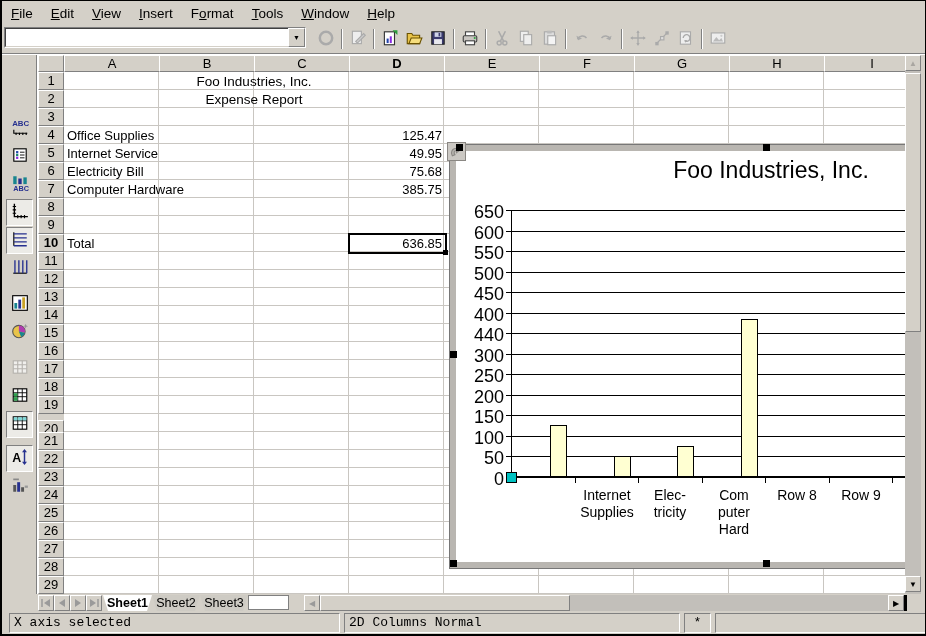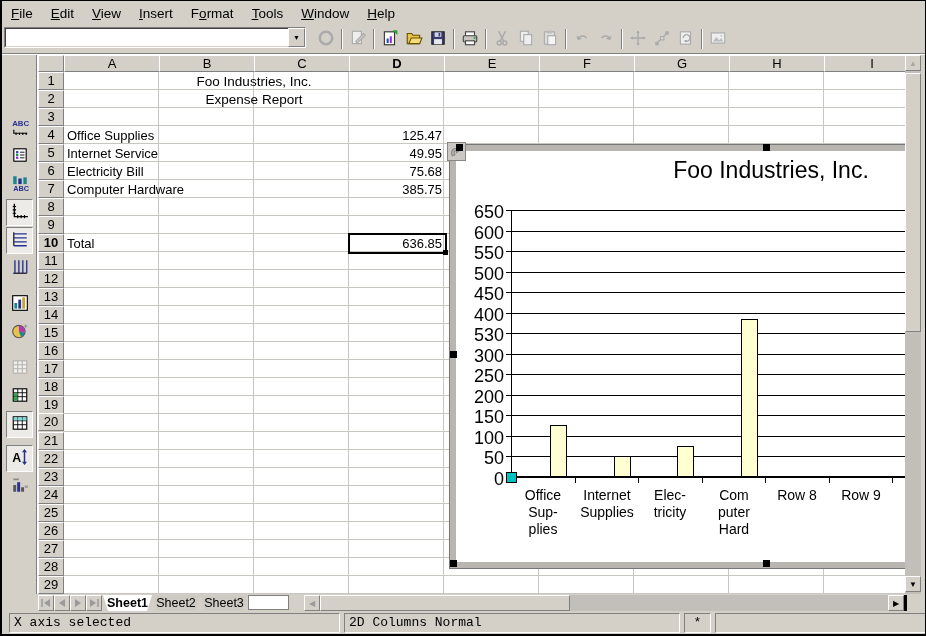--- a/index.html
+++ b/index.html
@@ -381,21 +381,21 @@
       <div class="rowhead active" style="top: 162px;">10</div>
       <div class="rowhead" style="top: 180px;">11</div>
       <div class="rowhead" style="top: 198px;">12</div>
       <div class="rowhead" style="top: 216px;">13</div>
       <div class="rowhead" style="top: 234px;">14</div>
       <div class="rowhead" style="top: 252px;">15</div>
       <div class="rowhead" style="top: 270px;">16</div>
       <div class="rowhead" style="top: 288px;">17</div>
       <div class="rowhead" style="top: 306px;">18</div>
       <div class="rowhead" style="top: 324px;">19</div>
-      <div class="rowhead" style="top: 341px;">20</div>
+      <div class="rowhead" style="top: 348px;">20</div>
       <div class="rowhead" style="top: 360px;">21</div>
       <div class="rowhead" style="top: 378px;">22</div>
       <div class="rowhead" style="top: 396px;">23</div>
       <div class="rowhead" style="top: 414px;">24</div>
       <div class="rowhead" style="top: 432px;">25</div>
       <div class="rowhead" style="top: 450px;">26</div>
       <div class="rowhead" style="top: 468px;">27</div>
       <div class="rowhead" style="top: 486px;">28</div>
       <div class="rowhead" style="top: 504px;">29</div>
     </div>
@@ -435,21 +435,21 @@
         <div class="ytick" style="left: 50px; top: 244px;"></div>
         <div class="ylabel" style="left: 10px; top: 236px;">200</div>
         <div class="gridline" style="left: 55px; top: 223px; width: 394px;"></div>
         <div class="ytick" style="left: 50px; top: 223px;"></div>
         <div class="ylabel" style="left: 10px; top: 215px;">250</div>
         <div class="gridline" style="left: 55px; top: 203px; width: 394px;"></div>
         <div class="ytick" style="left: 50px; top: 203px;"></div>
         <div class="ylabel" style="left: 10px; top: 195px;">300</div>
         <div class="gridline" style="left: 55px; top: 182px; width: 394px;"></div>
         <div class="ytick" style="left: 50px; top: 182px;"></div>
-        <div class="ylabel" style="left: 10px; top: 174px;">530</div>
+        <div class="ylabel" style="left: 10px; top: 174px;">440</div>
         <div class="gridline" style="left: 55px; top: 162px; width: 394px;"></div>
         <div class="ytick" style="left: 50px; top: 162px;"></div>
         <div class="ylabel" style="left: 10px; top: 154px;">400</div>
         <div class="gridline" style="left: 55px; top: 141px; width: 394px;"></div>
         <div class="ytick" style="left: 50px; top: 141px;"></div>
         <div class="ylabel" style="left: 10px; top: 133px;">450</div>
         <div class="gridline" style="left: 55px; top: 121px; width: 394px;"></div>
         <div class="ytick" style="left: 50px; top: 121px;"></div>
         <div class="ylabel" style="left: 10px; top: 113px;">500</div>
         <div class="gridline" style="left: 55px; top: 100px; width: 394px;"></div>
@@ -467,25 +467,20 @@
         <div class="xtick" style="left: 119px; top: 326px;"></div>
         <div class="xtick" style="left: 182px; top: 326px;"></div>
         <div class="xtick" style="left: 246px; top: 326px;"></div>
         <div class="xtick" style="left: 309px; top: 326px;"></div>
         <div class="xtick" style="left: 373px; top: 326px;"></div>
         <div class="xtick" style="left: 436px; top: 326px;"></div>
         <div class="bar" style="left: 94px; top: 274px; width: 17px; height: 52px; background: rgb(255, 255, 210);"></div>
         <div class="bar" style="left: 158px; top: 305px; width: 17px; height: 21px; background: rgb(255, 255, 210);"></div>
         <div class="bar" style="left: 221px; top: 295px; width: 17px; height: 31px; background: rgb(255, 255, 210);"></div>
         <div class="bar" style="left: 285px; top: 168px; width: 17px; height: 158px; background: rgb(255, 255, 210);"></div>
-        <div class="xlabel" style="left: 55px; top: 336px;">
-          <div>Office</div>
-          <div>Sup-</div>
-          <div>plies</div>
-        </div>
         <div class="xlabel" style="left: 119px; top: 336px;">
           <div>Internet</div>
           <div>Supplies</div>
         </div>
         <div class="xlabel" style="left: 182px; top: 336px;">
           <div>Elec-</div>
           <div>tricity</div>
         </div>
         <div class="xlabel" style="left: 246px; top: 336px;">
           <div>Com</div>

